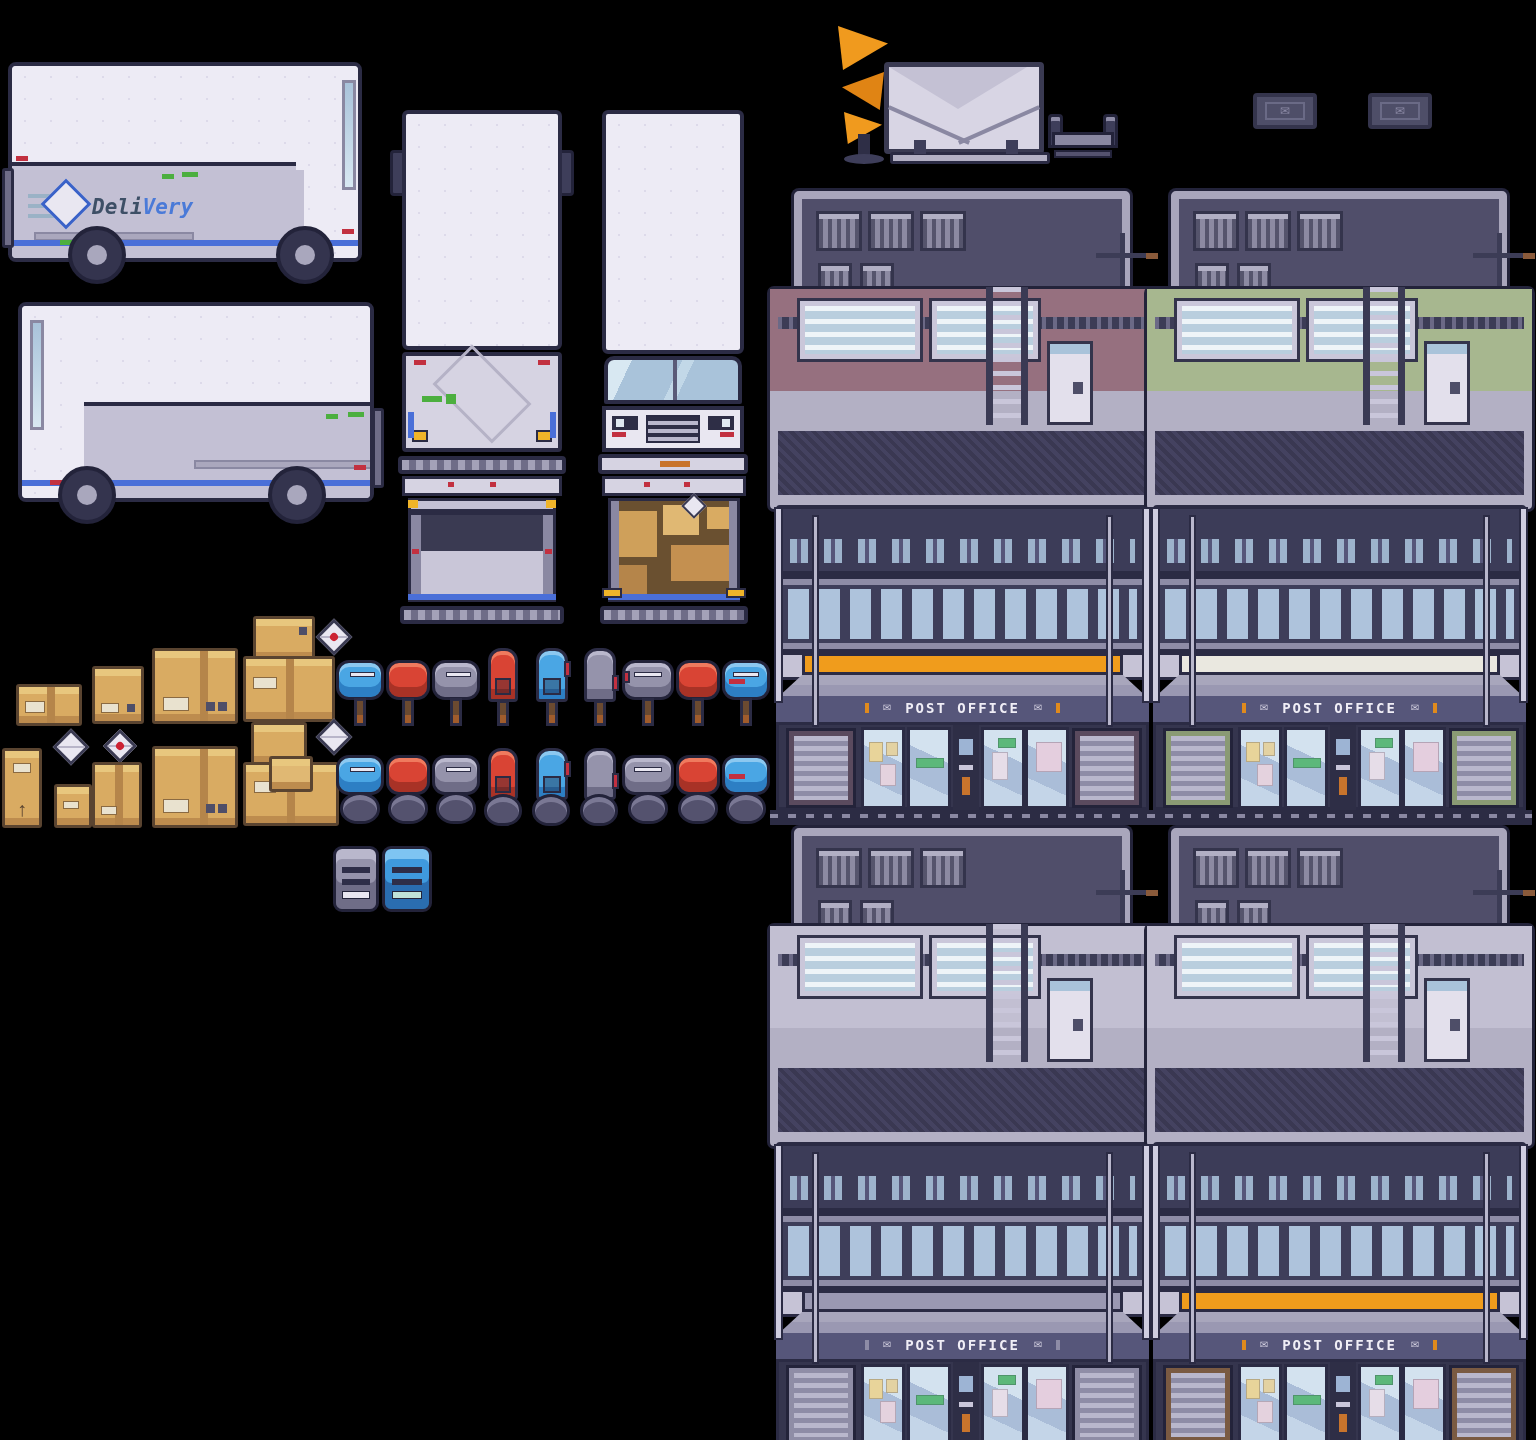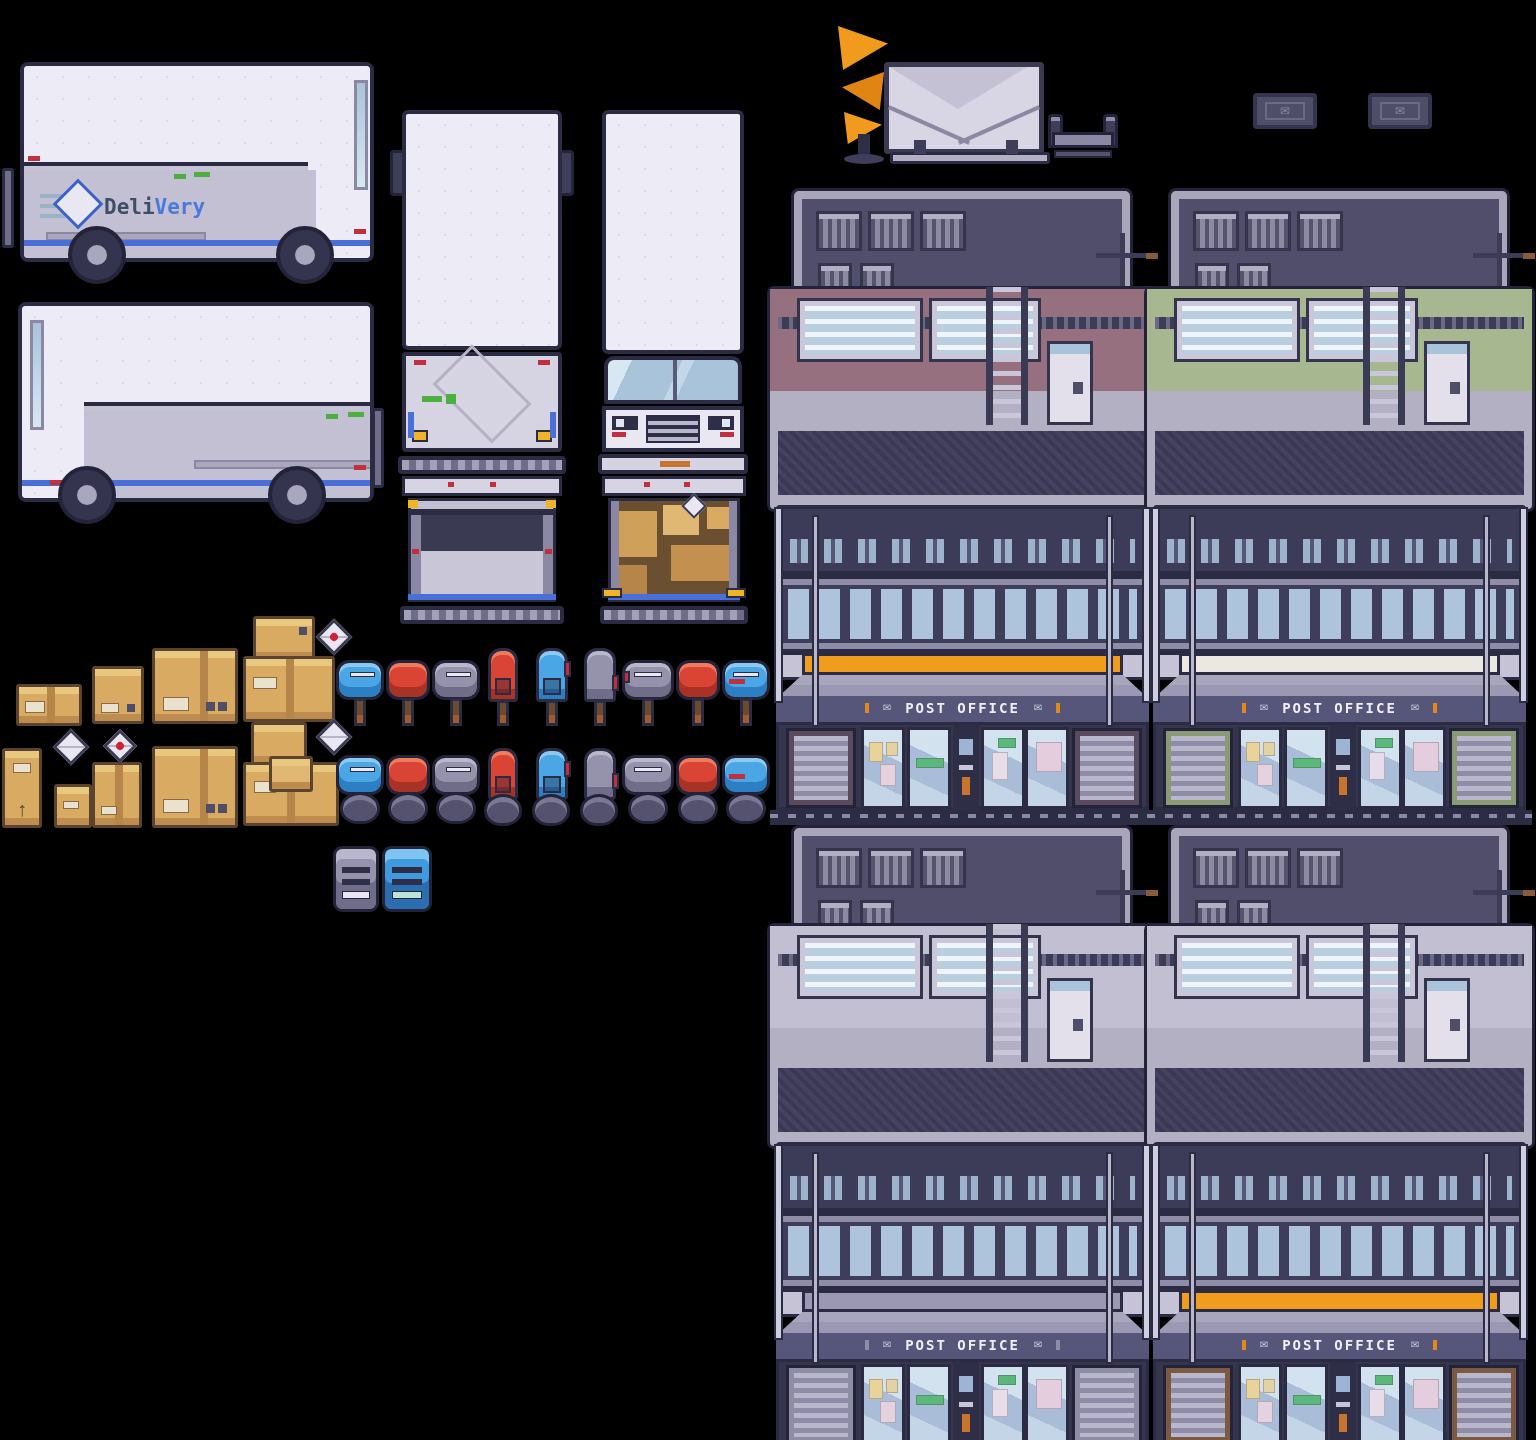--- a/index.html
+++ b/index.html
@@ -140,21 +140,21 @@
     border-left:69px solid transparent; border-right:69px solid transparent; border-top:42px solid #c4c1d4; }
   .sign-env .ln { background:#8a88a2; height:4px; width:88px; }
   .matt { position:absolute; width:64px; height:36px; background:#4e4e68; border:4px solid #34344c; border-radius:4px;
     display:flex; align-items:center; justify-content:center; }
   .matt span { color:#8a88a4; font-size:12px; }
 </style>
 </head>
 <body>
 
 <div class="sp" style="left:8px;top:58px;width:362px;height:232px;">
-  <div class="truck-body" style="left:12px;top:4px;width:354px;height:200px;">
+  <div class="truck-body" style="left:0;top:4px;width:354px;height:200px;font-style:italic;">
     <div class="cargo-white" style="left:0;top:0;width:292px;height:100px;border-bottom:4px solid #2b2b44;"></div>
     <div class="cargo-white" style="right:0;top:0;width:62px;height:100%;"></div>
     <div class="cabwin" style="left:224px;top:106px;width:60px;height:44px;"></div>
     <i style="left:330px;top:14px;width:14px;height:110px;background:linear-gradient(180deg,#a9c3da,#d8e8f2);border:3px solid #8a88a2;"></i>
     <div class="panel-gray" style="left:0;top:104px;width:292px;height:92px;">
       <div class="logo-row" style="left:28px;top:14px;">
         <div class="logo-env">
           <i class="spd" style="top:10px;"></i>
             <i class="spd" style="top:20px;width:40px;"></i>
             <i class="spd" style="top:30px;"></i>

